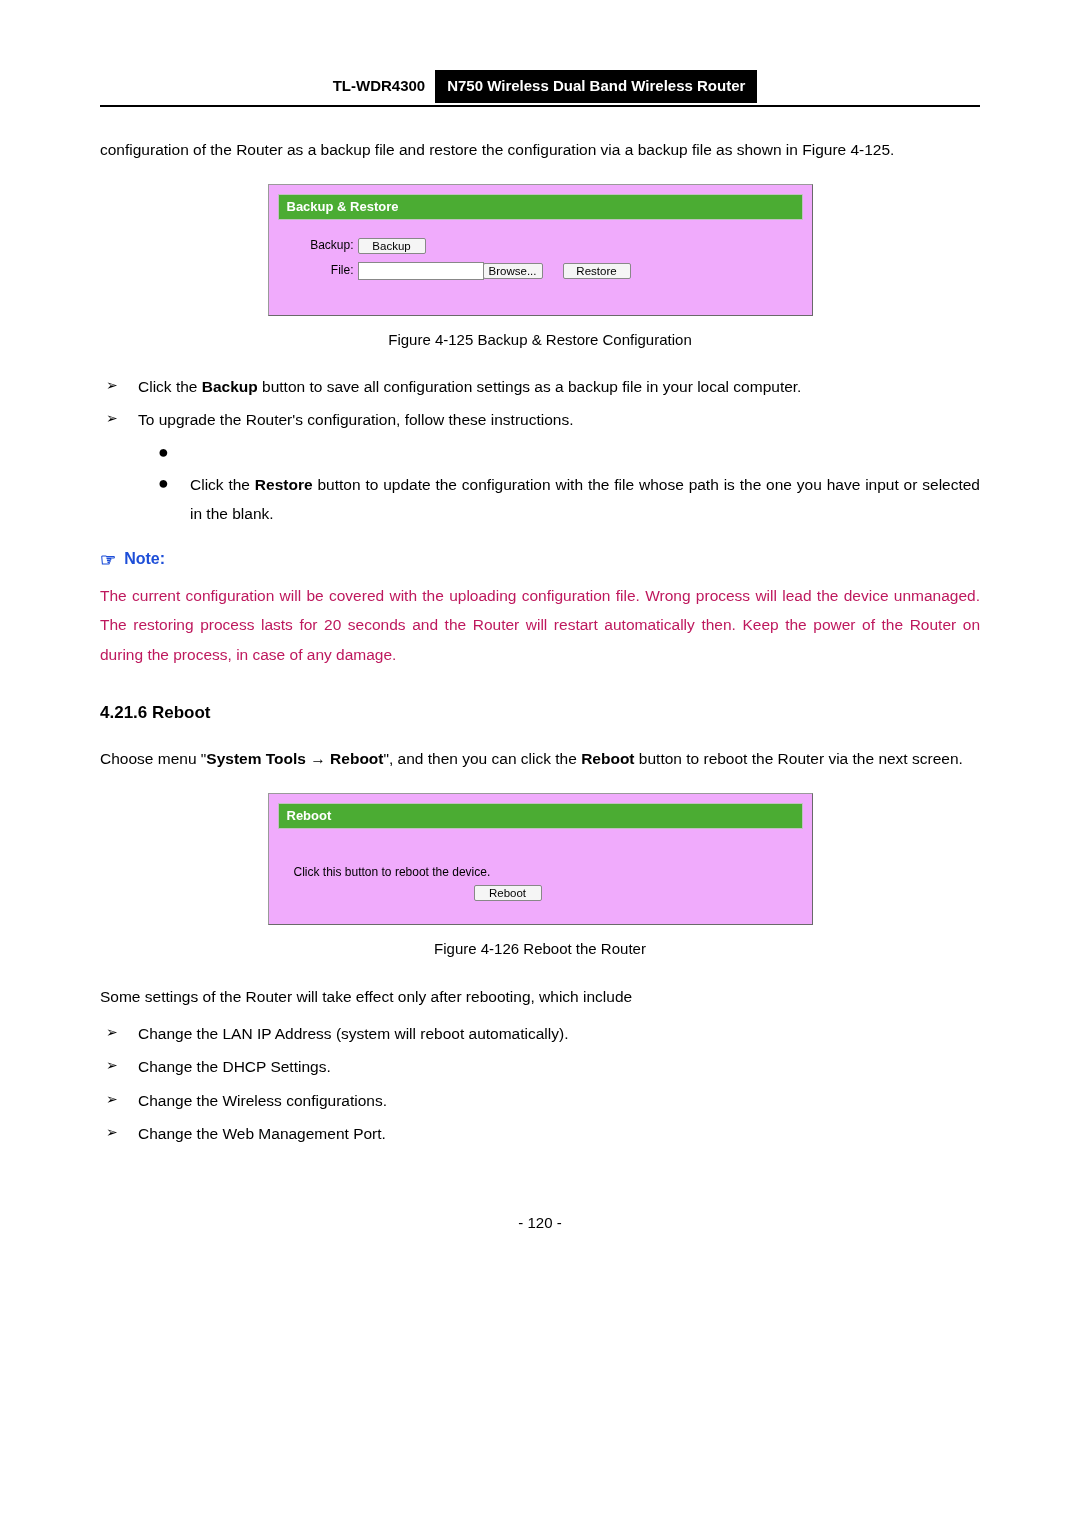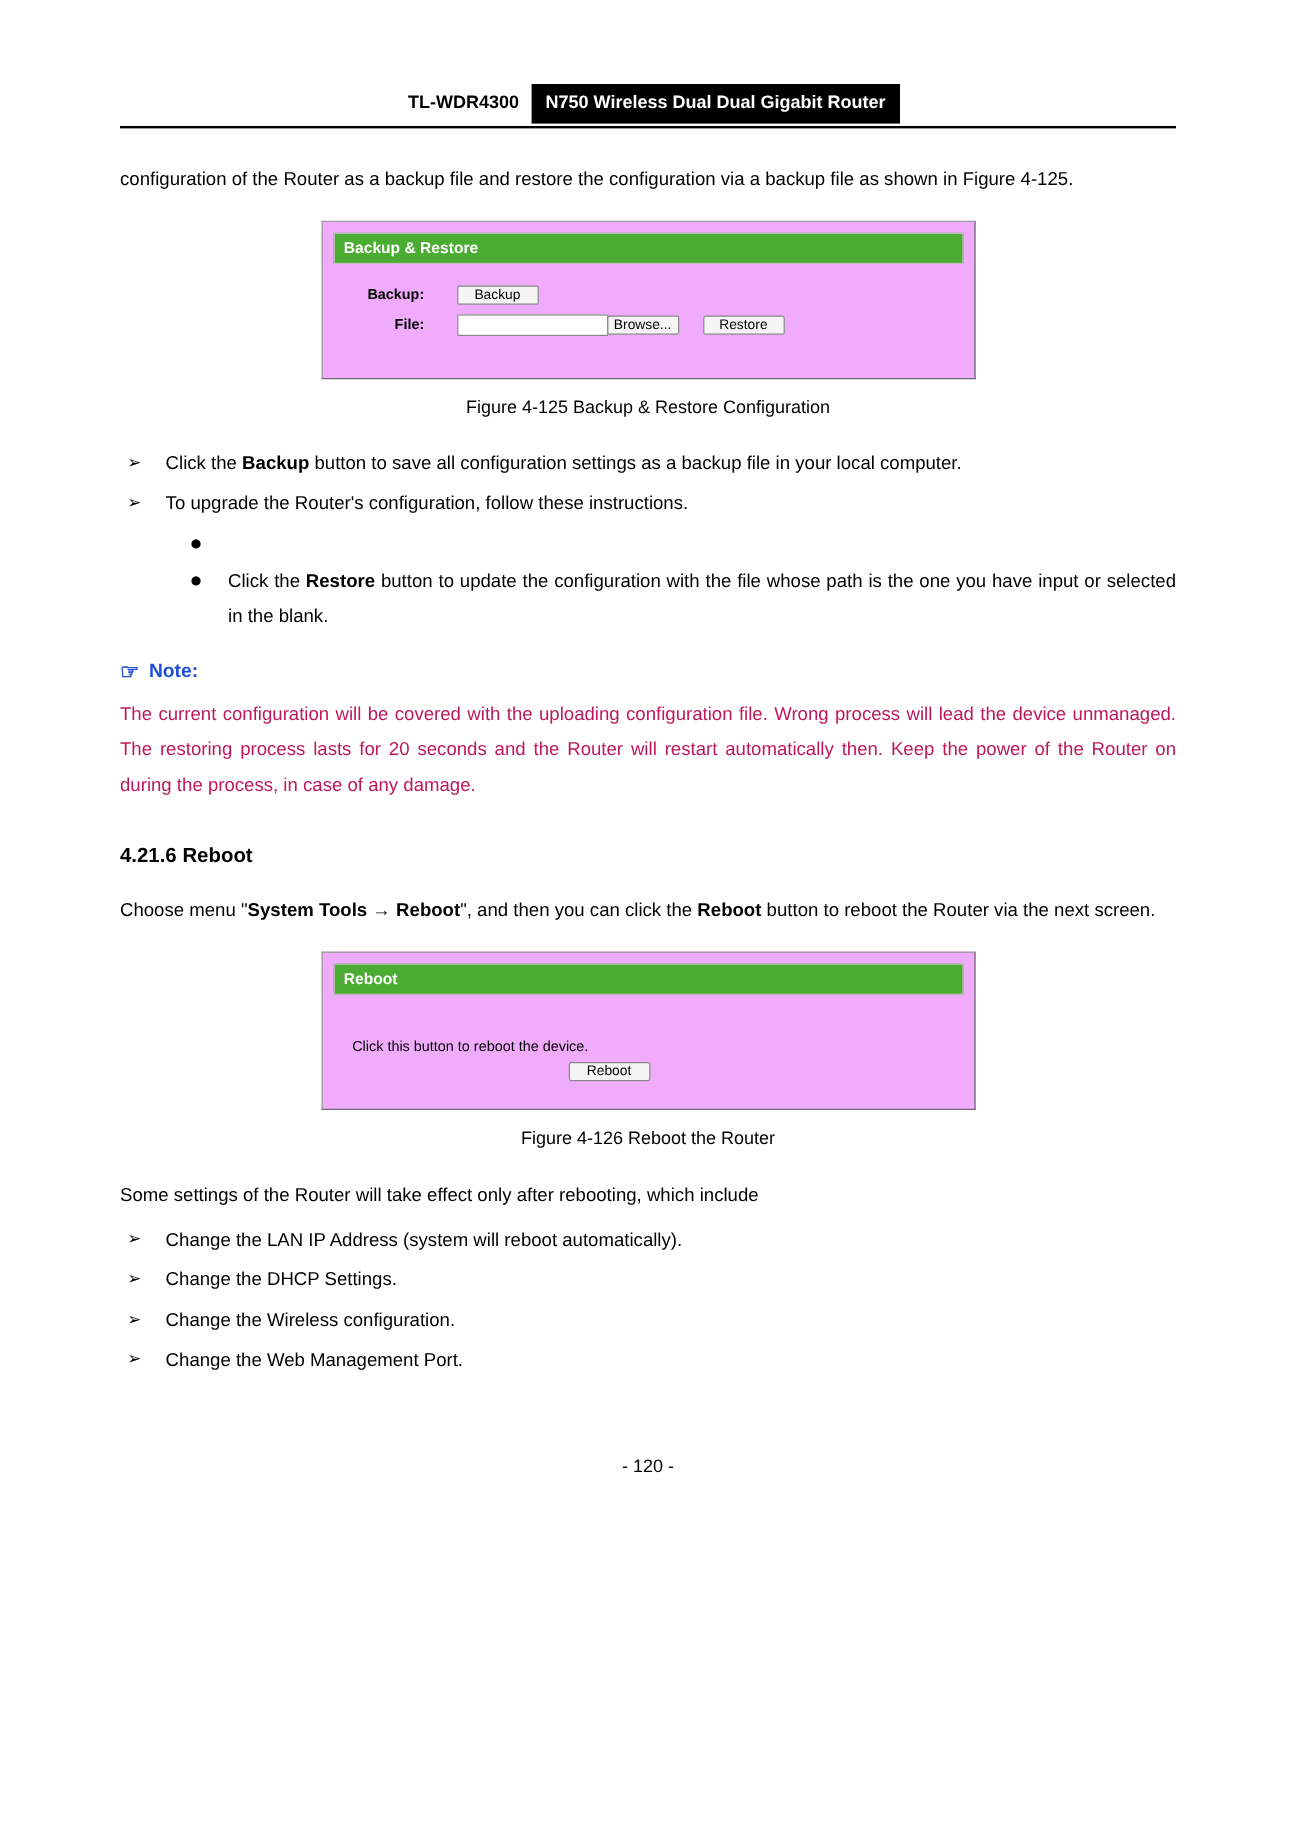--- a/index.html
+++ b/index.html
@@ -76,23 +76,23 @@
     padding: 0 2px;
   }
   .row {
     display: flex;
     align-items: center;
     margin-bottom: 8px;
   }
   .row .lbl {
     width: 66px;
     text-align: right;
-    font-weight: bold;
+    font-weight: normal;
     font-size: 12px;
-    margin-right: 27px;
+    margin-right: 4px;
   }
   .figure-caption {
     text-align: center;
     margin: 10px 0 18px 0;
     font-size: 15px;
   }
   .list-outer { margin-bottom: 10px; }
   .list-arrow, .list-bullet {
     display: flex;
     align-items: flex-start;
@@ -141,21 +141,21 @@
     margin-top: 60px;
     font-size: 15px;
   }
 </style>
 </head>
 <body>
 
 <div class="header-wrap">
   <div class="header-bar">
     <div class="model">TL-WDR4300</div>
-    <div class="title">N750 Wireless Dual Dual Gigabit Router</div>
+    <div class="title">N750 Wireless Dual Band Wireless Router</div>
   </div>
 </div>
 
 <p class="body-para">configuration of the Router as a backup file and restore the configuration via a backup file as shown in Figure 4-125.</p>
 
 <div class="figure-panel">
   <div class="panel-title">Backup &amp; Restore</div>
   <div class="panel-body">
     <div class="row">
       <div class="lbl">Backup:</div>
@@ -219,21 +219,21 @@
   <div class="list-arrow">
     <div class="mk">➢</div>
     <div class="ct">Change the LAN IP Address (system will reboot automatically).</div>
   </div>
   <div class="list-arrow">
     <div class="mk">➢</div>
     <div class="ct">Change the DHCP Settings.</div>
   </div>
   <div class="list-arrow">
     <div class="mk">➢</div>
-    <div class="ct">Change the Wireless configuration.</div>
+    <div class="ct">Change the Wireless configurations.</div>
   </div>
   <div class="list-arrow">
     <div class="mk">➢</div>
     <div class="ct">Change the Web Management Port.</div>
   </div>
 </div>
 
 <div class="page-num">- 120 -</div>
 
 </body></html>

